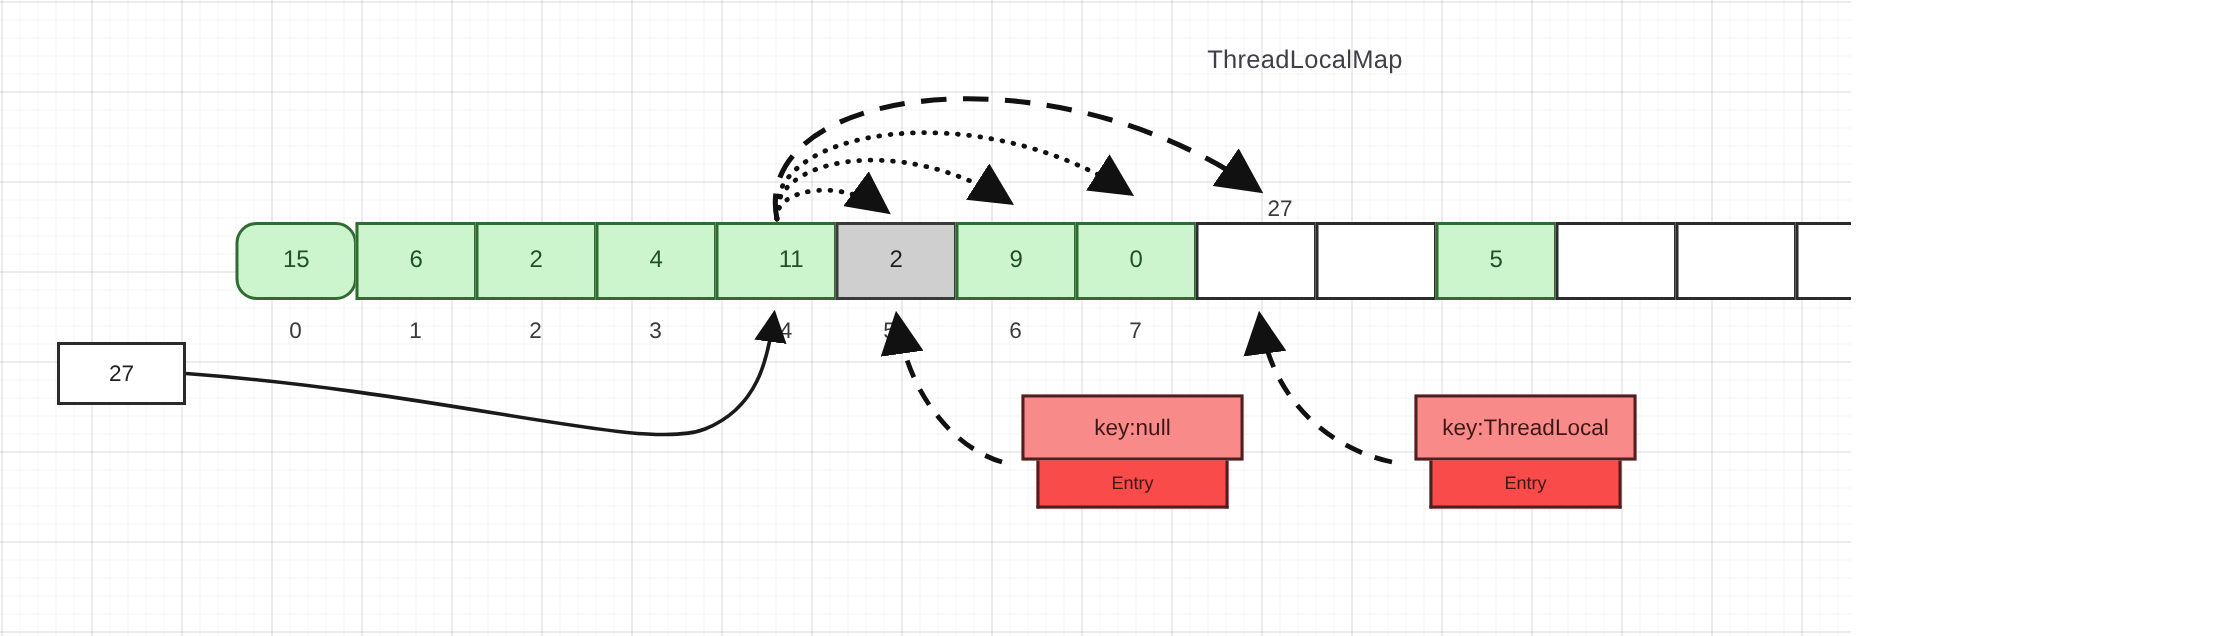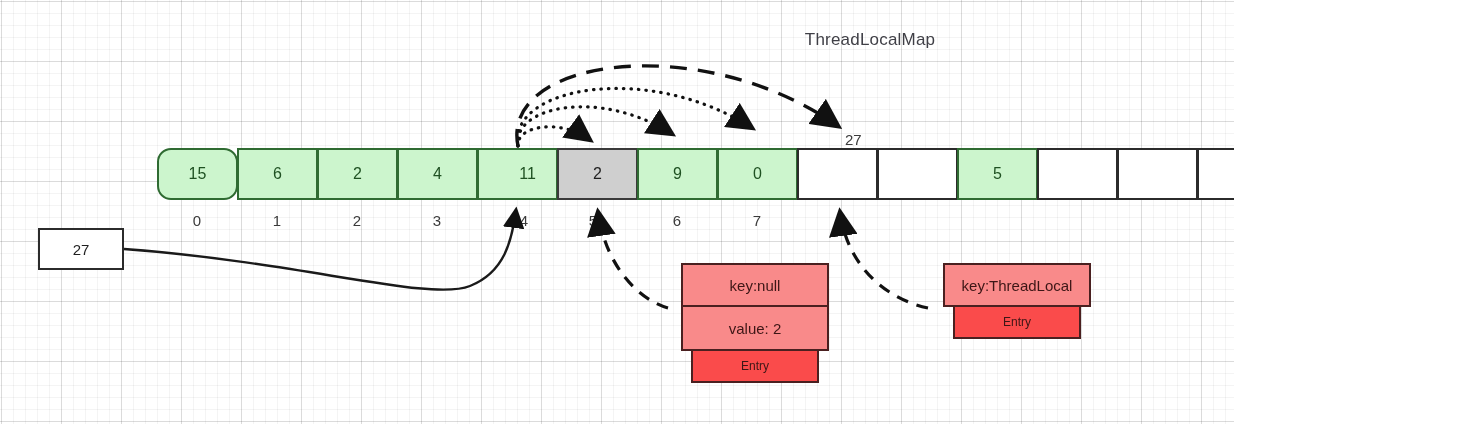--- a/index.html
+++ b/index.html
@@ -193,21 +193,20 @@
   <div class="idx" style="left:717px;">7</div>
 
   <div class="valbox">
     <span>27</span>
   </div>
 
   <div class="arrowlabel" style="left:845px; top:131px;">27</div>
 
   <div class="entry" style="left:649px; top:263px;margin-left:32px;">
     <div class="row">key:null</div>
-    <div class="row second">value: 2</div>
     <div class="foot">Entry</div>
   </div>
 
   <div class="entry" style="left:928px; top:263px;padding-left:15px;">
     <div class="row">key:ThreadLocal</div>
     <div class="foot">Entry</div>
   </div>
 
   <svg class="overlay">
     <defs>

